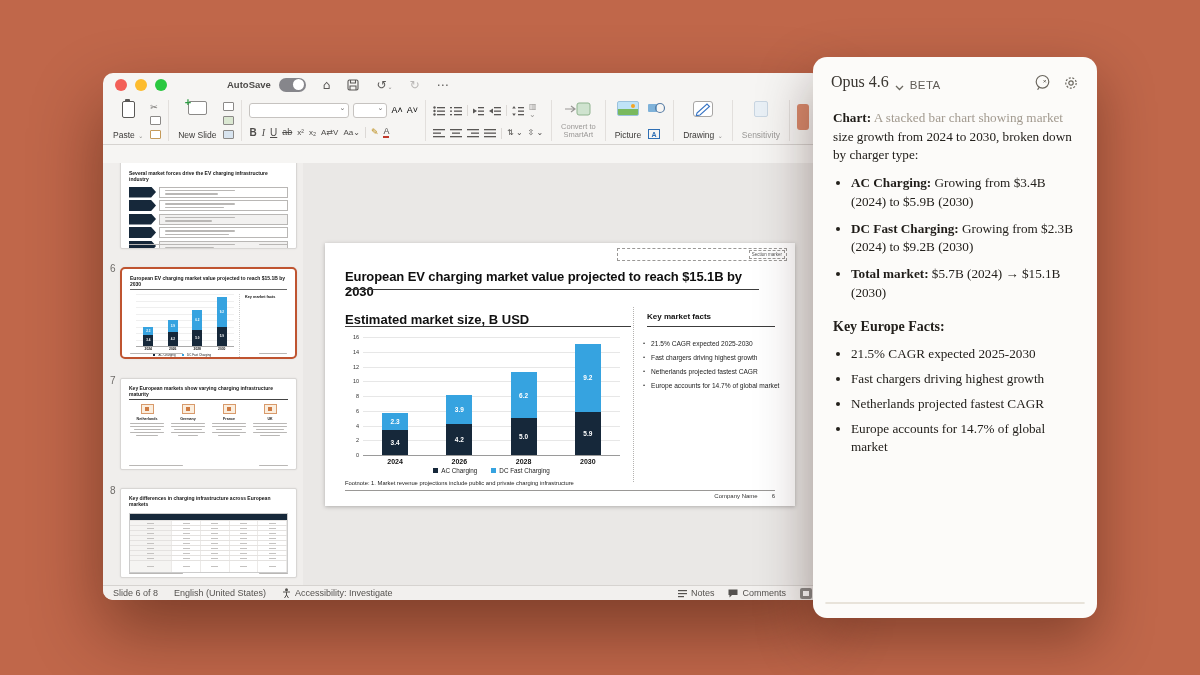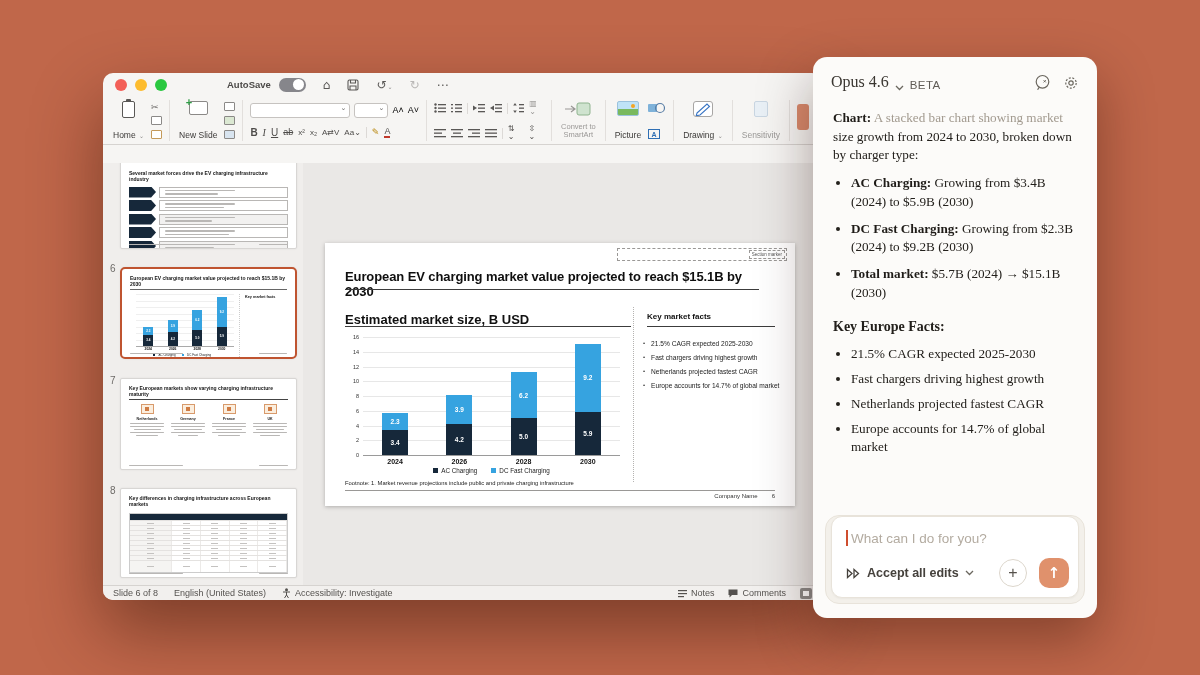--- a/index.html
+++ b/index.html
@@ -180,21 +180,21 @@
     <span class="tbi uic">↺<span class="tinyv">⌄</span></span>
     <span class="tbi uic dis">↻</span>
     <span class="tbi uic">⋯</span>
   </div>
 
 
   <div class="ribbon">
     <div class="rg">
       <div class="bigbtn">
         <span class="clipboard"></span>
-        <span class="rlabel"><span>Home</span> <span class="tinyv">⌄</span></span>
+        <span class="rlabel"><span>Paste</span> <span class="tinyv">⌄</span></span>
       </div>
       <div class="sidecol">
         <span class="uic" style="font-size:9px;color:#6a6866">✂</span>
         <span class="miniic"></span>
         <span class="miniic" style="border-color:#c49a5a"></span>
       </div>
     </div>
 
     <div class="rg">
       <div class="bigbtn">
@@ -830,34 +830,14 @@
     <div class="kmf">Key Europe Facts:</div>
     <ul class="f2">
       <li><span>21.5% CAGR expected 2025-2030</span></li>
       <li><span>Fast chargers driving highest growth</span></li>
       <li><span>Netherlands projected fastest CAGR</span></li>
       <li><span>Europe accounts for 14.7% of global market</span></li>
     </ul>
   </div>
 
   <div class="composer">
-    <div class="inputcard">
-      <div class="inline">
-        <span class="caret"></span>
-        <span class="pholder">What can I do for you?</span>
-      </div>
-      <div class="actions">
-        <span class="accept">
-          <svg class="ic" width="15" height="11" viewBox="0 0 15 11" fill="none" stroke="#45413c" stroke-width="1.3">
-              <path d="M1.5 1.5l4.5 4-4.5 4z"></path>
-              <path d="M8 1.5l4.5 4-4.5 4z"></path>
-            </svg>
-          <span>Accept all edits</span>
-          <svg class="ic" width="9" height="6">
-              <path d="M1 1l3.5 3.5L8 1" stroke="#6b675f" fill="none" stroke-width="1.3"></path>
-            </svg>
-        </span>
-        <span class="plusbtn">+</span>
-        <span class="sendbtn uic">↑</span>
-      </div>
-    </div>
   </div>
 </div>
 
 </body></html>

